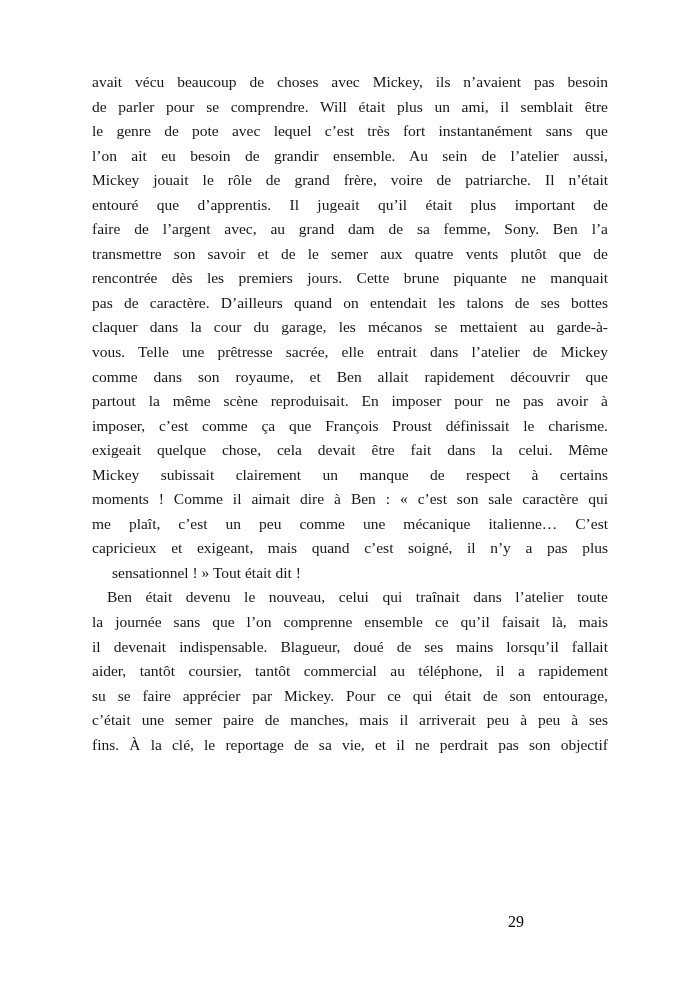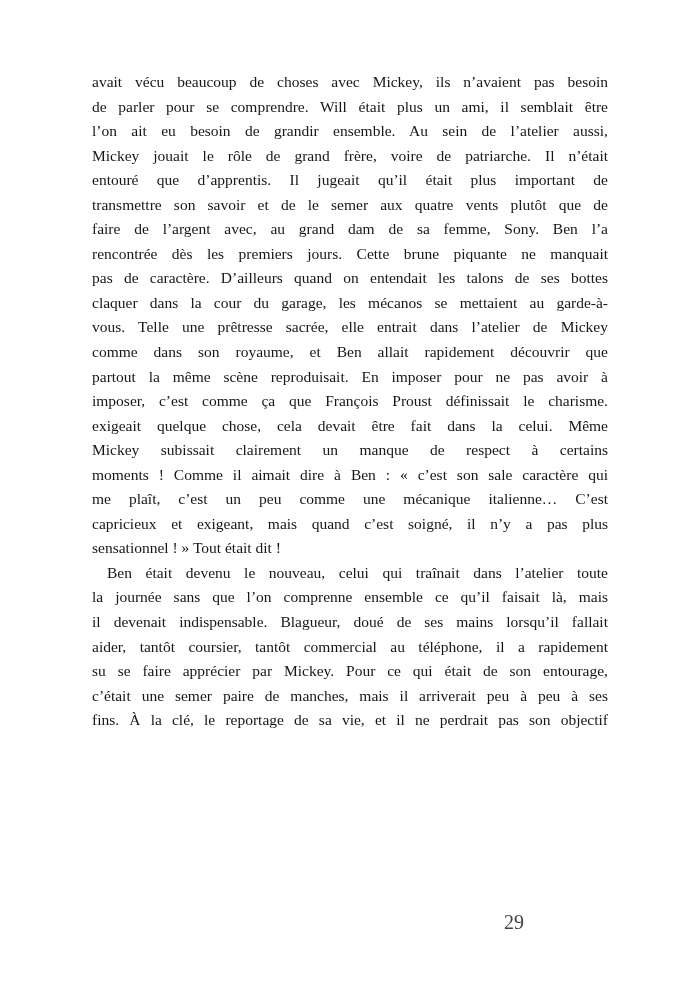--- a/index.html
+++ b/index.html
@@ -26,45 +26,47 @@
   .line {
     line-height: 24.55px;
     height: 24.55px;
     text-align: justify;
     text-align-last: justify;
     white-space: normal;
     overflow: hidden;
   }
   .line.last {
     text-align-last: left;
+    margin-left: 20px;
   }
   .line.indent {
     text-indent: 15px;
   }
   .page-number {
     position: absolute;
     top: 910px;
     right: 96px;
-    font-size: 20px;
+    font-size: 16px;
     line-height: 24px;
-    color: #404040;
+    color: #000000;
   }
 </style>
 </head>
 <body>
 
 <div class="page">
   <div class="text-block">
       <div class="line">avait vécu beaucoup de choses avec Mickey, ils n’avaient pas besoin</div>
       <div class="line">de parler pour se comprendre. Will était plus un ami, il semblait être</div>
+      <div class="line">le genre de pote avec lequel c’est très fort instantanément sans que</div>
       <div class="line">l’on ait eu besoin de grandir ensemble. Au sein de l’atelier aussi,</div>
       <div class="line">Mickey jouait le rôle de grand frère, voire de patriarche. Il n’était</div>
       <div class="line">entouré que d’apprentis. Il jugeait qu’il était plus important de</div>
+      <div class="line">faire de l’argent avec, au grand dam de sa femme, Sony. Ben l’a</div>
       <div class="line">transmettre son savoir et de le semer aux quatre vents plutôt que de</div>
-      <div class="line">faire de l’argent avec, au grand dam de sa femme, Sony. Ben l’a</div>
       <div class="line">rencontrée dès les premiers jours. Cette brune piquante ne manquait</div>
       <div class="line">pas de caractère. D’ailleurs quand on entendait les talons de ses bottes</div>
       <div class="line">claquer dans la cour du garage, les mécanos se mettaient au garde-à-</div>
       <div class="line">vous. Telle une prêtresse sacrée, elle entrait dans l’atelier de Mickey</div>
       <div class="line">comme dans son royaume, et Ben allait rapidement découvrir que</div>
       <div class="line">partout la même scène reproduisait. En imposer pour ne pas avoir à</div>
       <div class="line">imposer, c’est comme ça que François Proust définissait le charisme.</div>
       <div class="line">exigeait quelque chose, cela devait être fait dans la celui. Même</div>
       <div class="line">Mickey subissait clairement un manque de respect à certains</div>
       <div class="line">moments ! Comme il aimait dire à Ben : « c’est son sale caractère qui</div>

